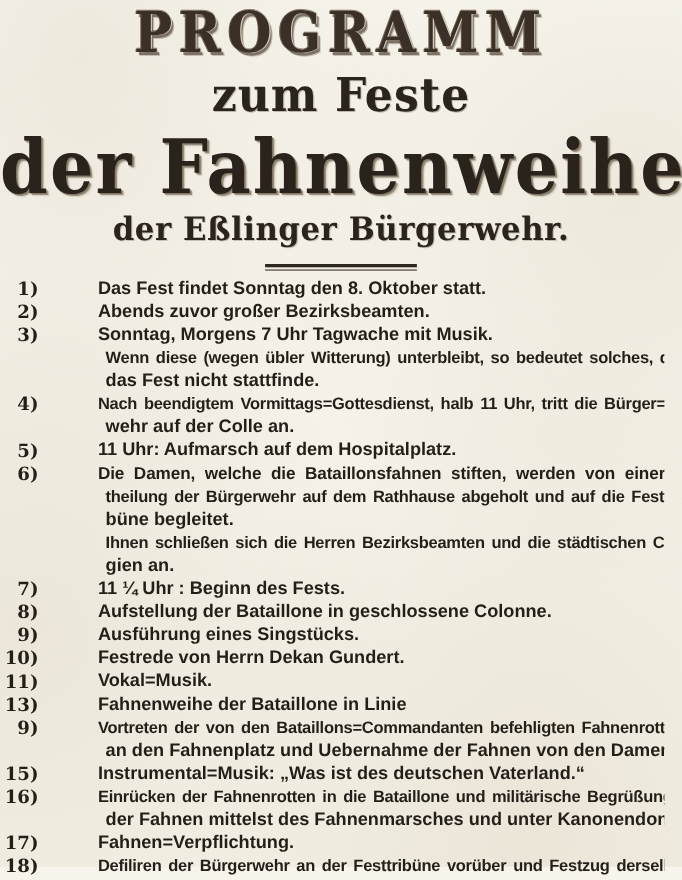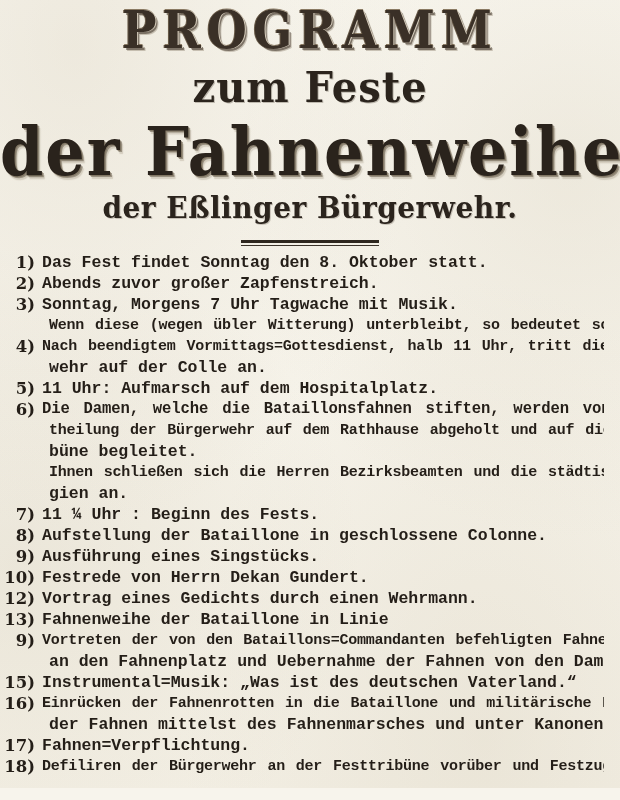--- a/index.html
+++ b/index.html
@@ -144,22 +144,23 @@
     font-family: "DejaVu Serif", serif;
     color: #241e18;
     white-space: nowrap;
   }
   .item-body {
     flex: 1 1 auto;
     min-width: 0;
     font-size: 16.5px;
     line-height: 21px;
     font-weight: bold;
-    font-family: Liberation Mono, monospace;
+    font-family: Liberation Sans, sans-serif;
     color: #241e18;
+    margin-left: 47px;
   }
 
   
   .ln {
     white-space: nowrap;
     overflow: hidden;
   }
   
   .ln.cont {
     padding-left: 7px;
@@ -191,28 +192,29 @@
   <div class="program-list" id="program-list">
       <div class="item">
         <div class="item-num">1)</div>
         <div class="item-body">
           <div class="ln">Das Fest findet Sonntag den 8. Oktober statt.</div>
         </div>
       </div>
       <div class="item">
         <div class="item-num">2)</div>
         <div class="item-body">
-          <div class="ln">Abends zuvor großer Zapfenstreich.</div>
+          <div class="ln">Abends zuvor großer Bezirksbeamten.</div>
         </div>
       </div>
       <div class="item">
         <div class="item-num">3)</div>
         <div class="item-body">
           <div class="ln">Sonntag, Morgens 7 Uhr Tagwache mit Musik.</div>
           <div class="ln cont tighter just-1">Wenn diese (wegen übler Witterung) unterbleibt, so bedeutet solches, daß</div>
+          <div class="ln cont">das Fest nicht stattfinde.</div>
         </div>
       </div>
       <div class="item">
         <div class="item-num">4)</div>
         <div class="item-body">
           <div class="ln tighter just-1">Nach beendigtem Vormittags=Gottesdienst, halb 11 Uhr, tritt die Bürger=</div>
           <div class="ln cont">wehr auf der Colle an.</div>
         </div>
       </div>
       <div class="item">
@@ -249,23 +251,23 @@
           <div class="ln">Ausführung eines Singstücks.</div>
         </div>
       </div>
       <div class="item">
         <div class="item-num">10)</div>
         <div class="item-body">
           <div class="ln">Festrede von Herrn Dekan Gundert.</div>
         </div>
       </div>
       <div class="item">
-        <div class="item-num">12)</div>
-        <div class="item-body">
-          <div class="ln">Vortrag eines Gedichts durch einen Wehrmann.</div>
+        <div class="item-num">11)</div>
+        <div class="item-body">
+          <div class="ln">Vokal=Musik.</div>
         </div>
       </div>
       <div class="item">
         <div class="item-num">13)</div>
         <div class="item-body">
           <div class="ln">Fahnenweihe der Bataillone in Linie</div>
         </div>
       </div>
       <div class="item">
         <div class="item-num">9)</div>

